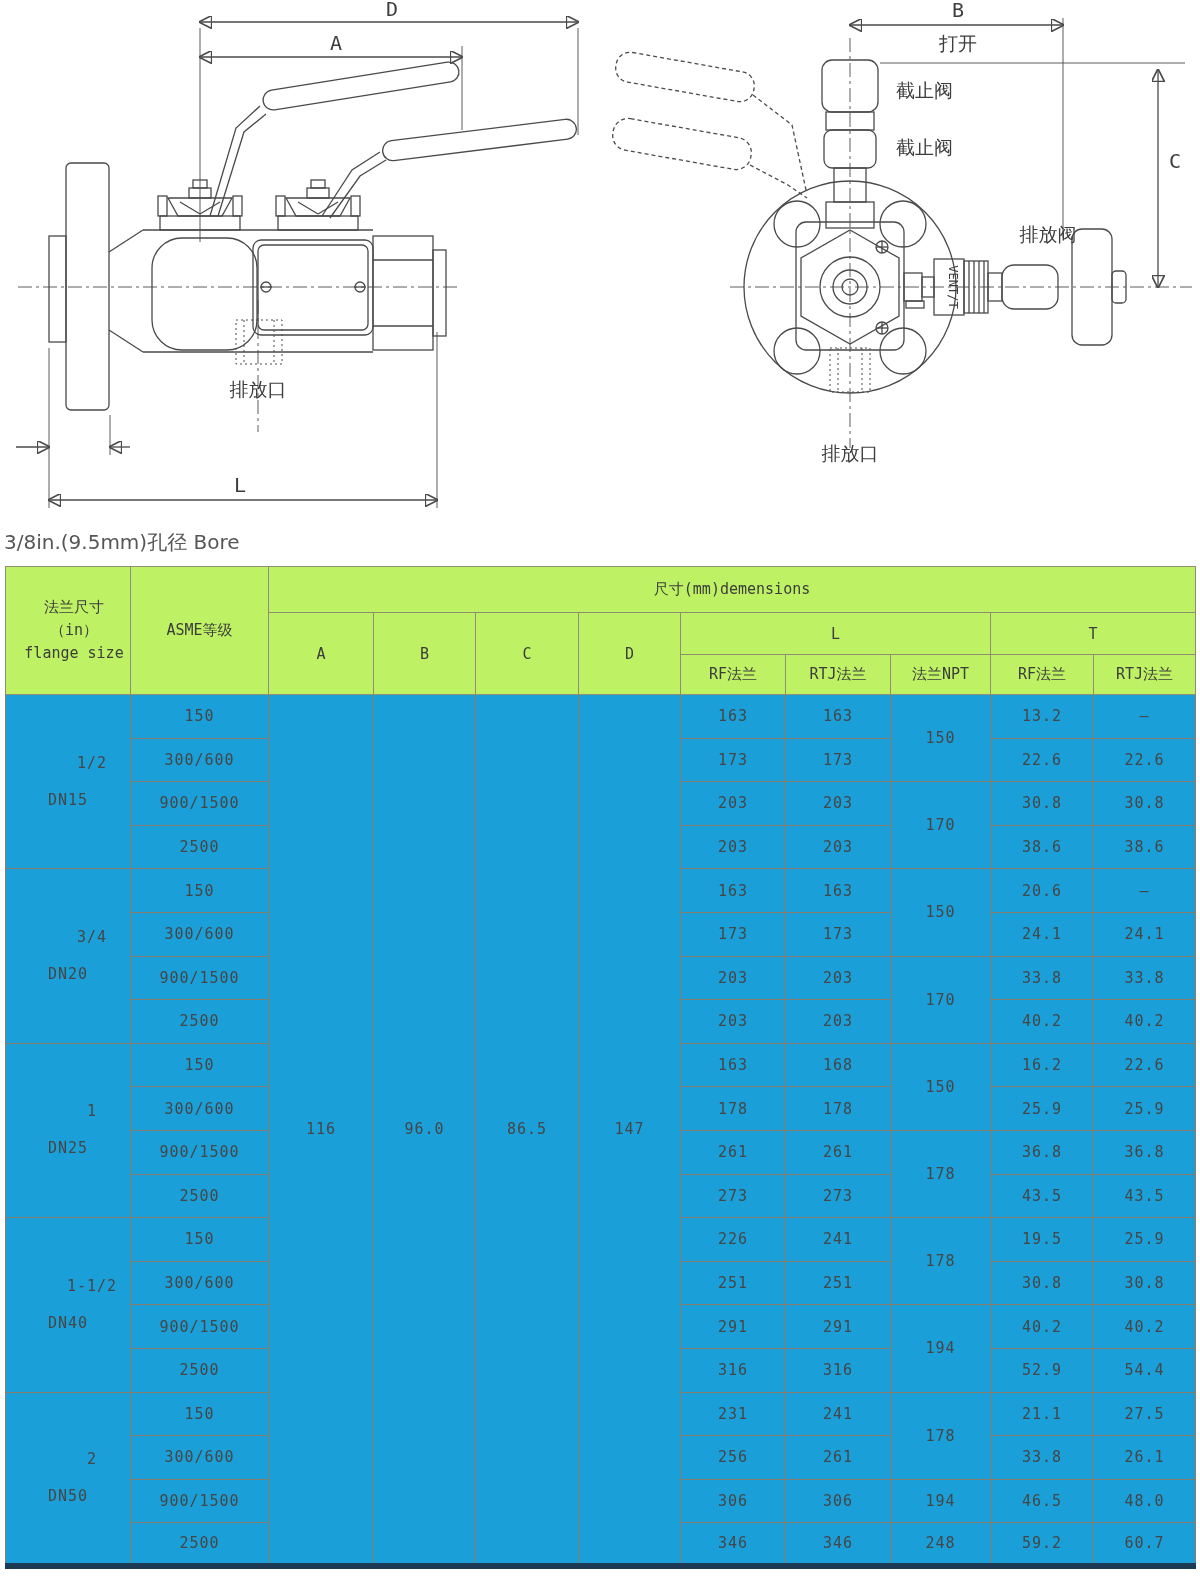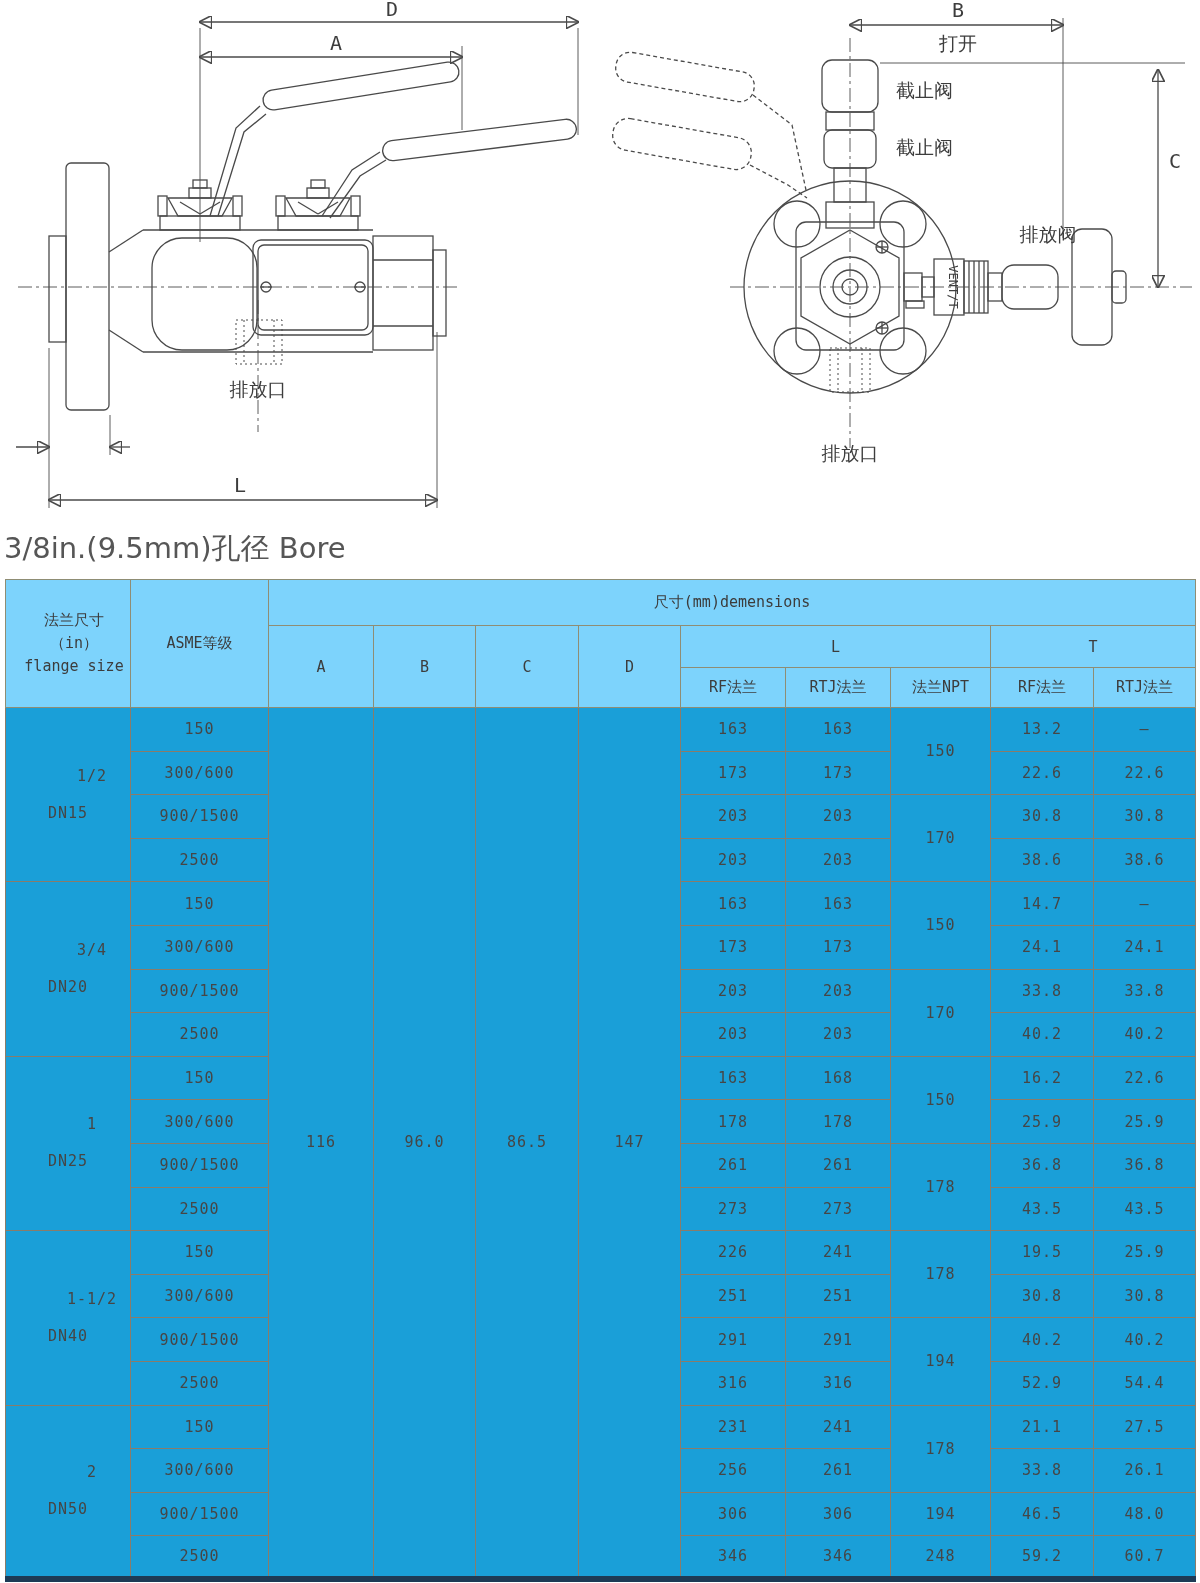--- a/index.html
+++ b/index.html
@@ -14,28 +14,28 @@
   svg .thin{stroke-width:0.9;}
   svg .dash{stroke-dasharray:4 3;}
   svg .cline{stroke-dasharray:14 4 3 4;stroke-width:0.9;}
   svg .dot{stroke-dasharray:2 3;stroke-width:1;}
   svg text{stroke:none;fill:#3d3d3d;}
   .dimtxt{font-family:"DejaVu Sans Mono",monospace;font-size:20px;}
   .cntxt{font-family:"DejaVu Sans",sans-serif;font-size:19px;}
   .venttxt{font-family:"DejaVu Sans Mono",monospace;font-size:12px;}
 
   
-  .bore-title{margin:14px 4px 10px 4px;font-size:29px;color:#565656;font-family:"DejaVu Sans",sans-serif;}
+  .bore-title{margin:14px 4px 10px 4px;font-size:20px;color:#565656;font-family:"DejaVu Sans",sans-serif;}
 
   
   table.spec{border-collapse:collapse;table-layout:fixed;margin-left:5px;width:1190px;
              border-bottom:6px solid #1d3a55;}
   table.spec td{border:1px solid #8a7c6a;text-align:center;vertical-align:middle;padding:0;
                 color:#464646;font-family:"DejaVu Sans Mono",monospace;font-size:15px;letter-spacing:1px;}
-  table.spec .hd{background:#7dd3fc;border-color:#8f8d74;color:#3c3c3c;letter-spacing:0;}
+  table.spec .hd{background:#bef264;border-color:#8f8d74;color:#3c3c3c;letter-spacing:0;}
   table.spec .bd{background:#1a9fd8;}
   tr.hr1{height:46px;} tr.hr2{height:42px;} tr.hr3{height:40px;}
   tr.br{height:43.6px;}
   .sizecell div{line-height:1.0;}
   .sizecell .l1{margin-bottom:22px;padding-left:48px;}
   .hd-flange div{line-height:1.55;font-size:15px;margin-left:12px;}
 </style>
 </head>
 <body>
 
@@ -311,21 +311,21 @@
 
   <tr class="br">
     <td class="bd sizecell" rowspan="4">
       <div class="l1">3/4</div>
       <div>DN20</div>
     </td>
     <td class="bd">150</td>
     <td class="bd">163</td>
     <td class="bd">163</td>
     <td class="bd" rowspan="2">150</td>
-    <td class="bd">14.7</td>
+    <td class="bd">20.6</td>
     <td class="bd">–</td>
   </tr>
   <tr class="br">
     <td class="bd">300/600</td>
     <td class="bd">173</td>
     <td class="bd">173</td>
     <td class="bd">24.1</td>
     <td class="bd">24.1</td>
   </tr>
   <tr class="br">

